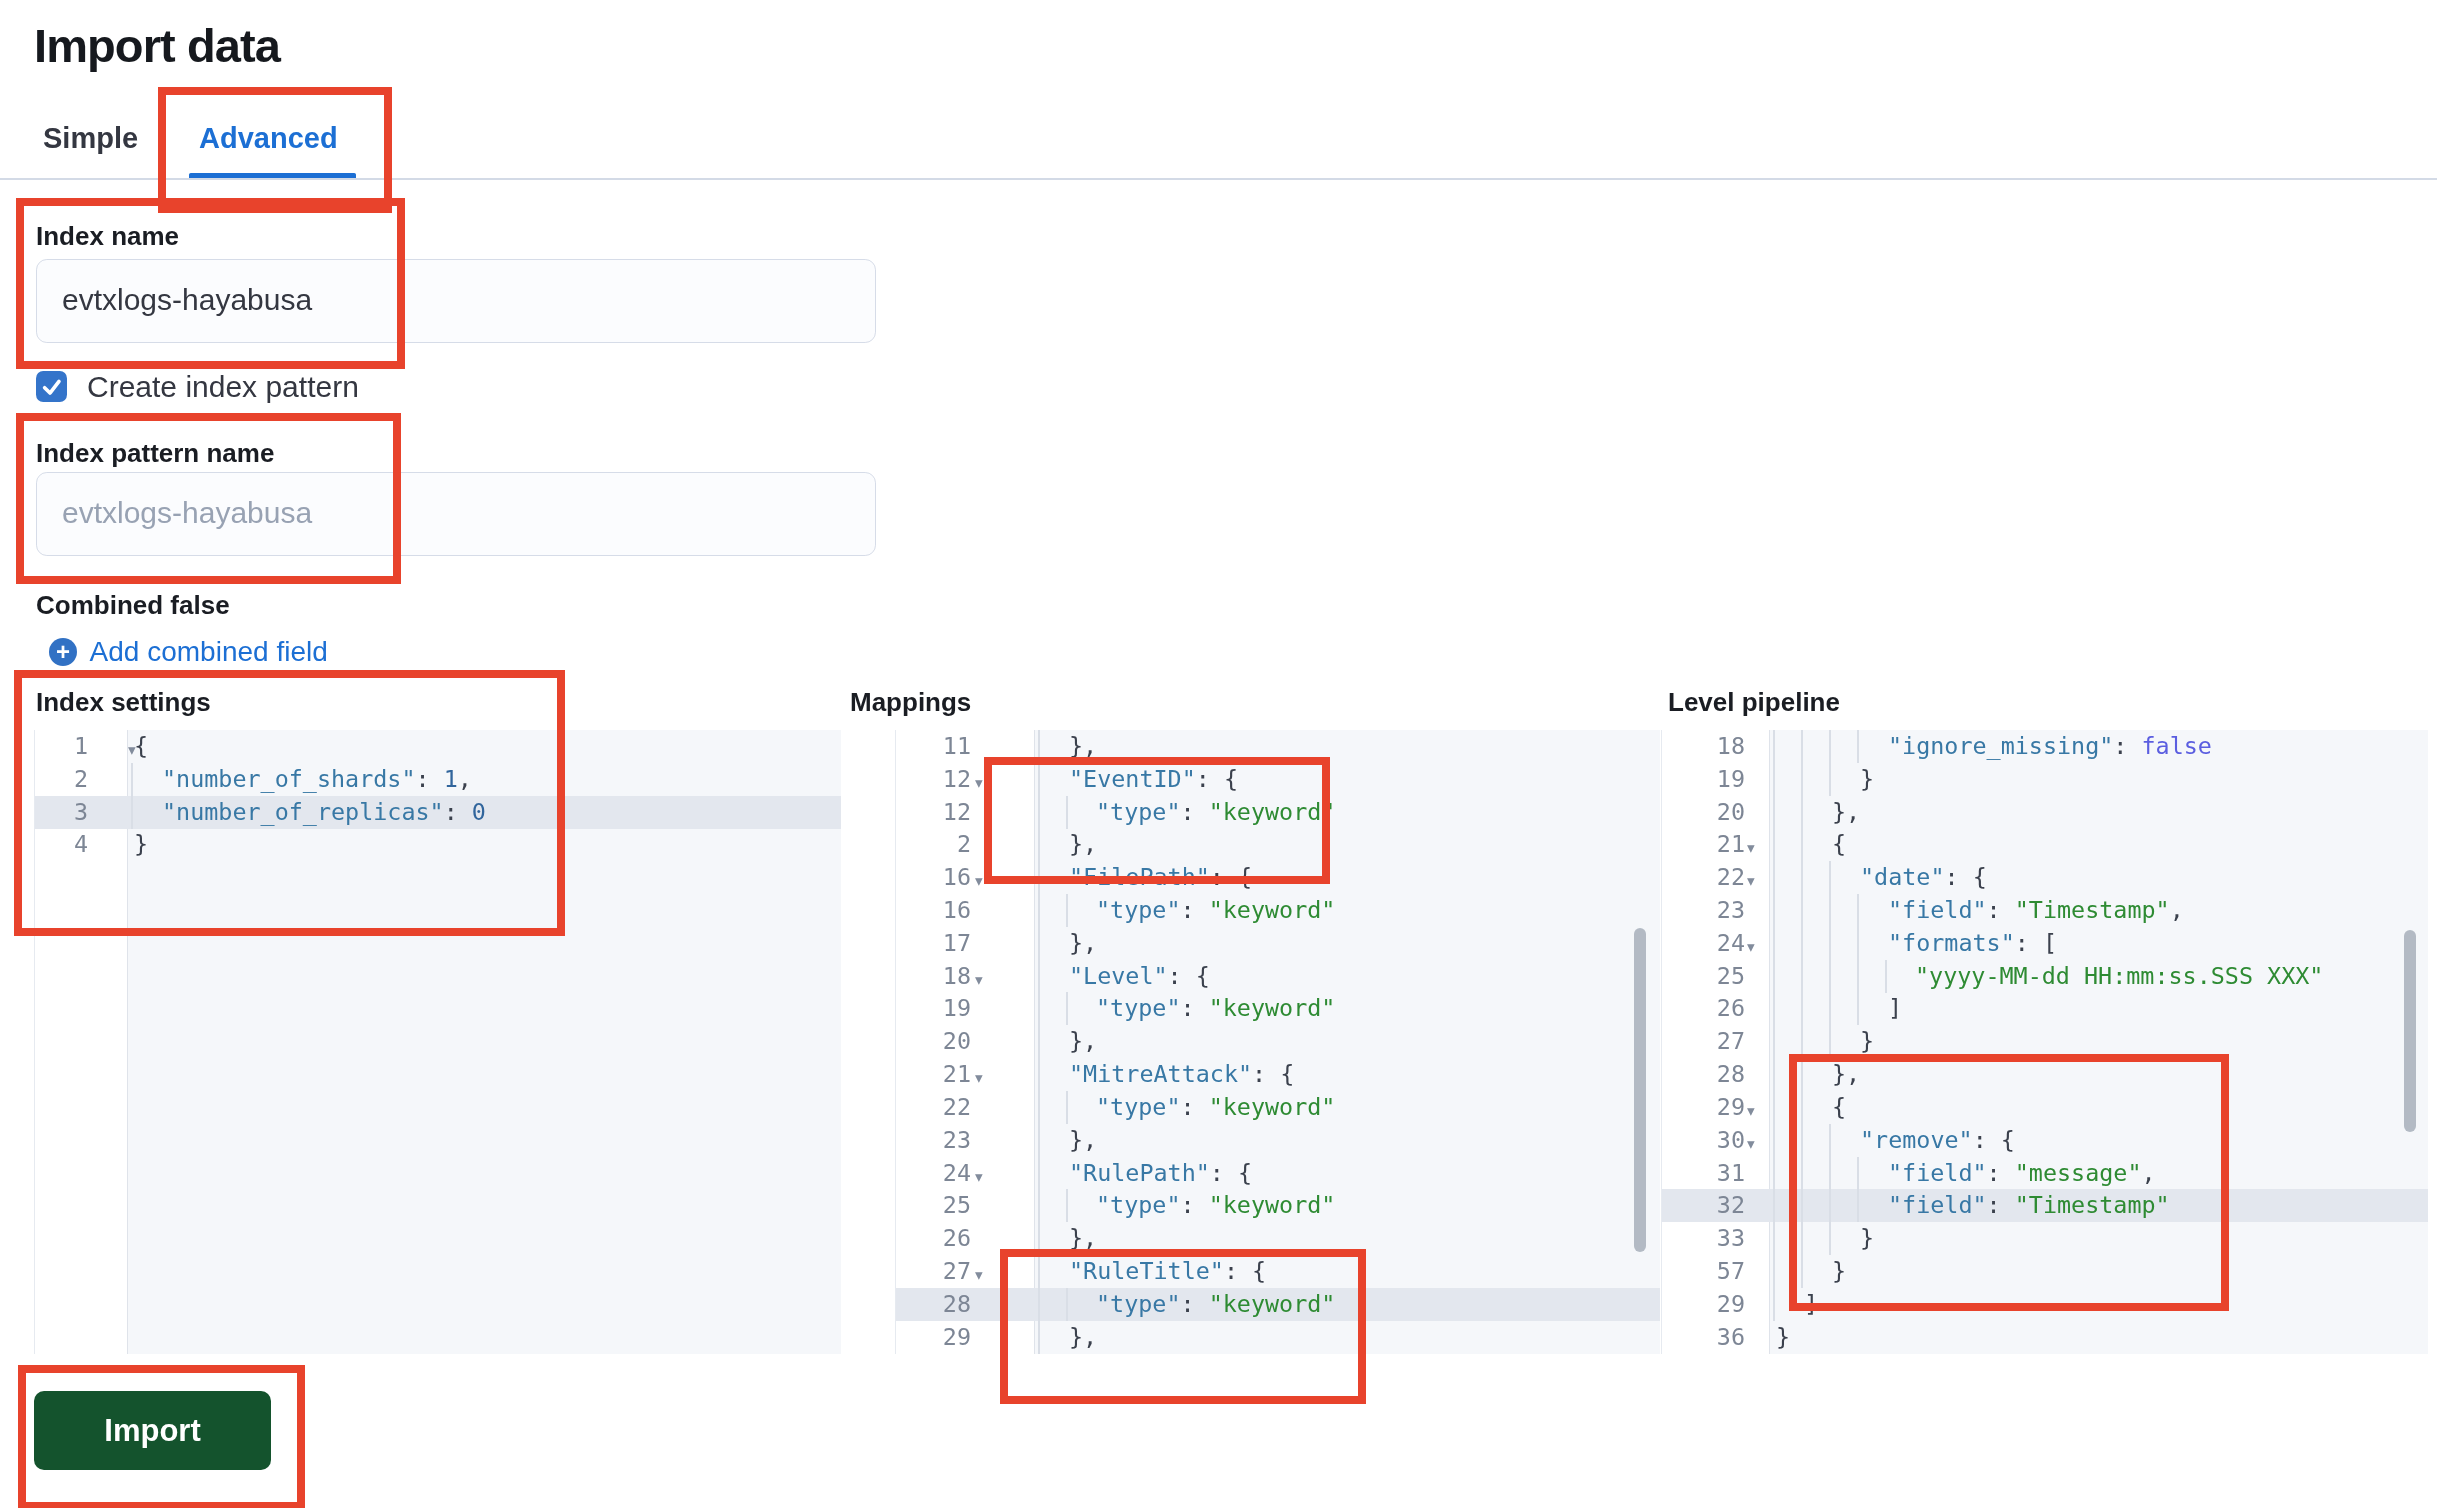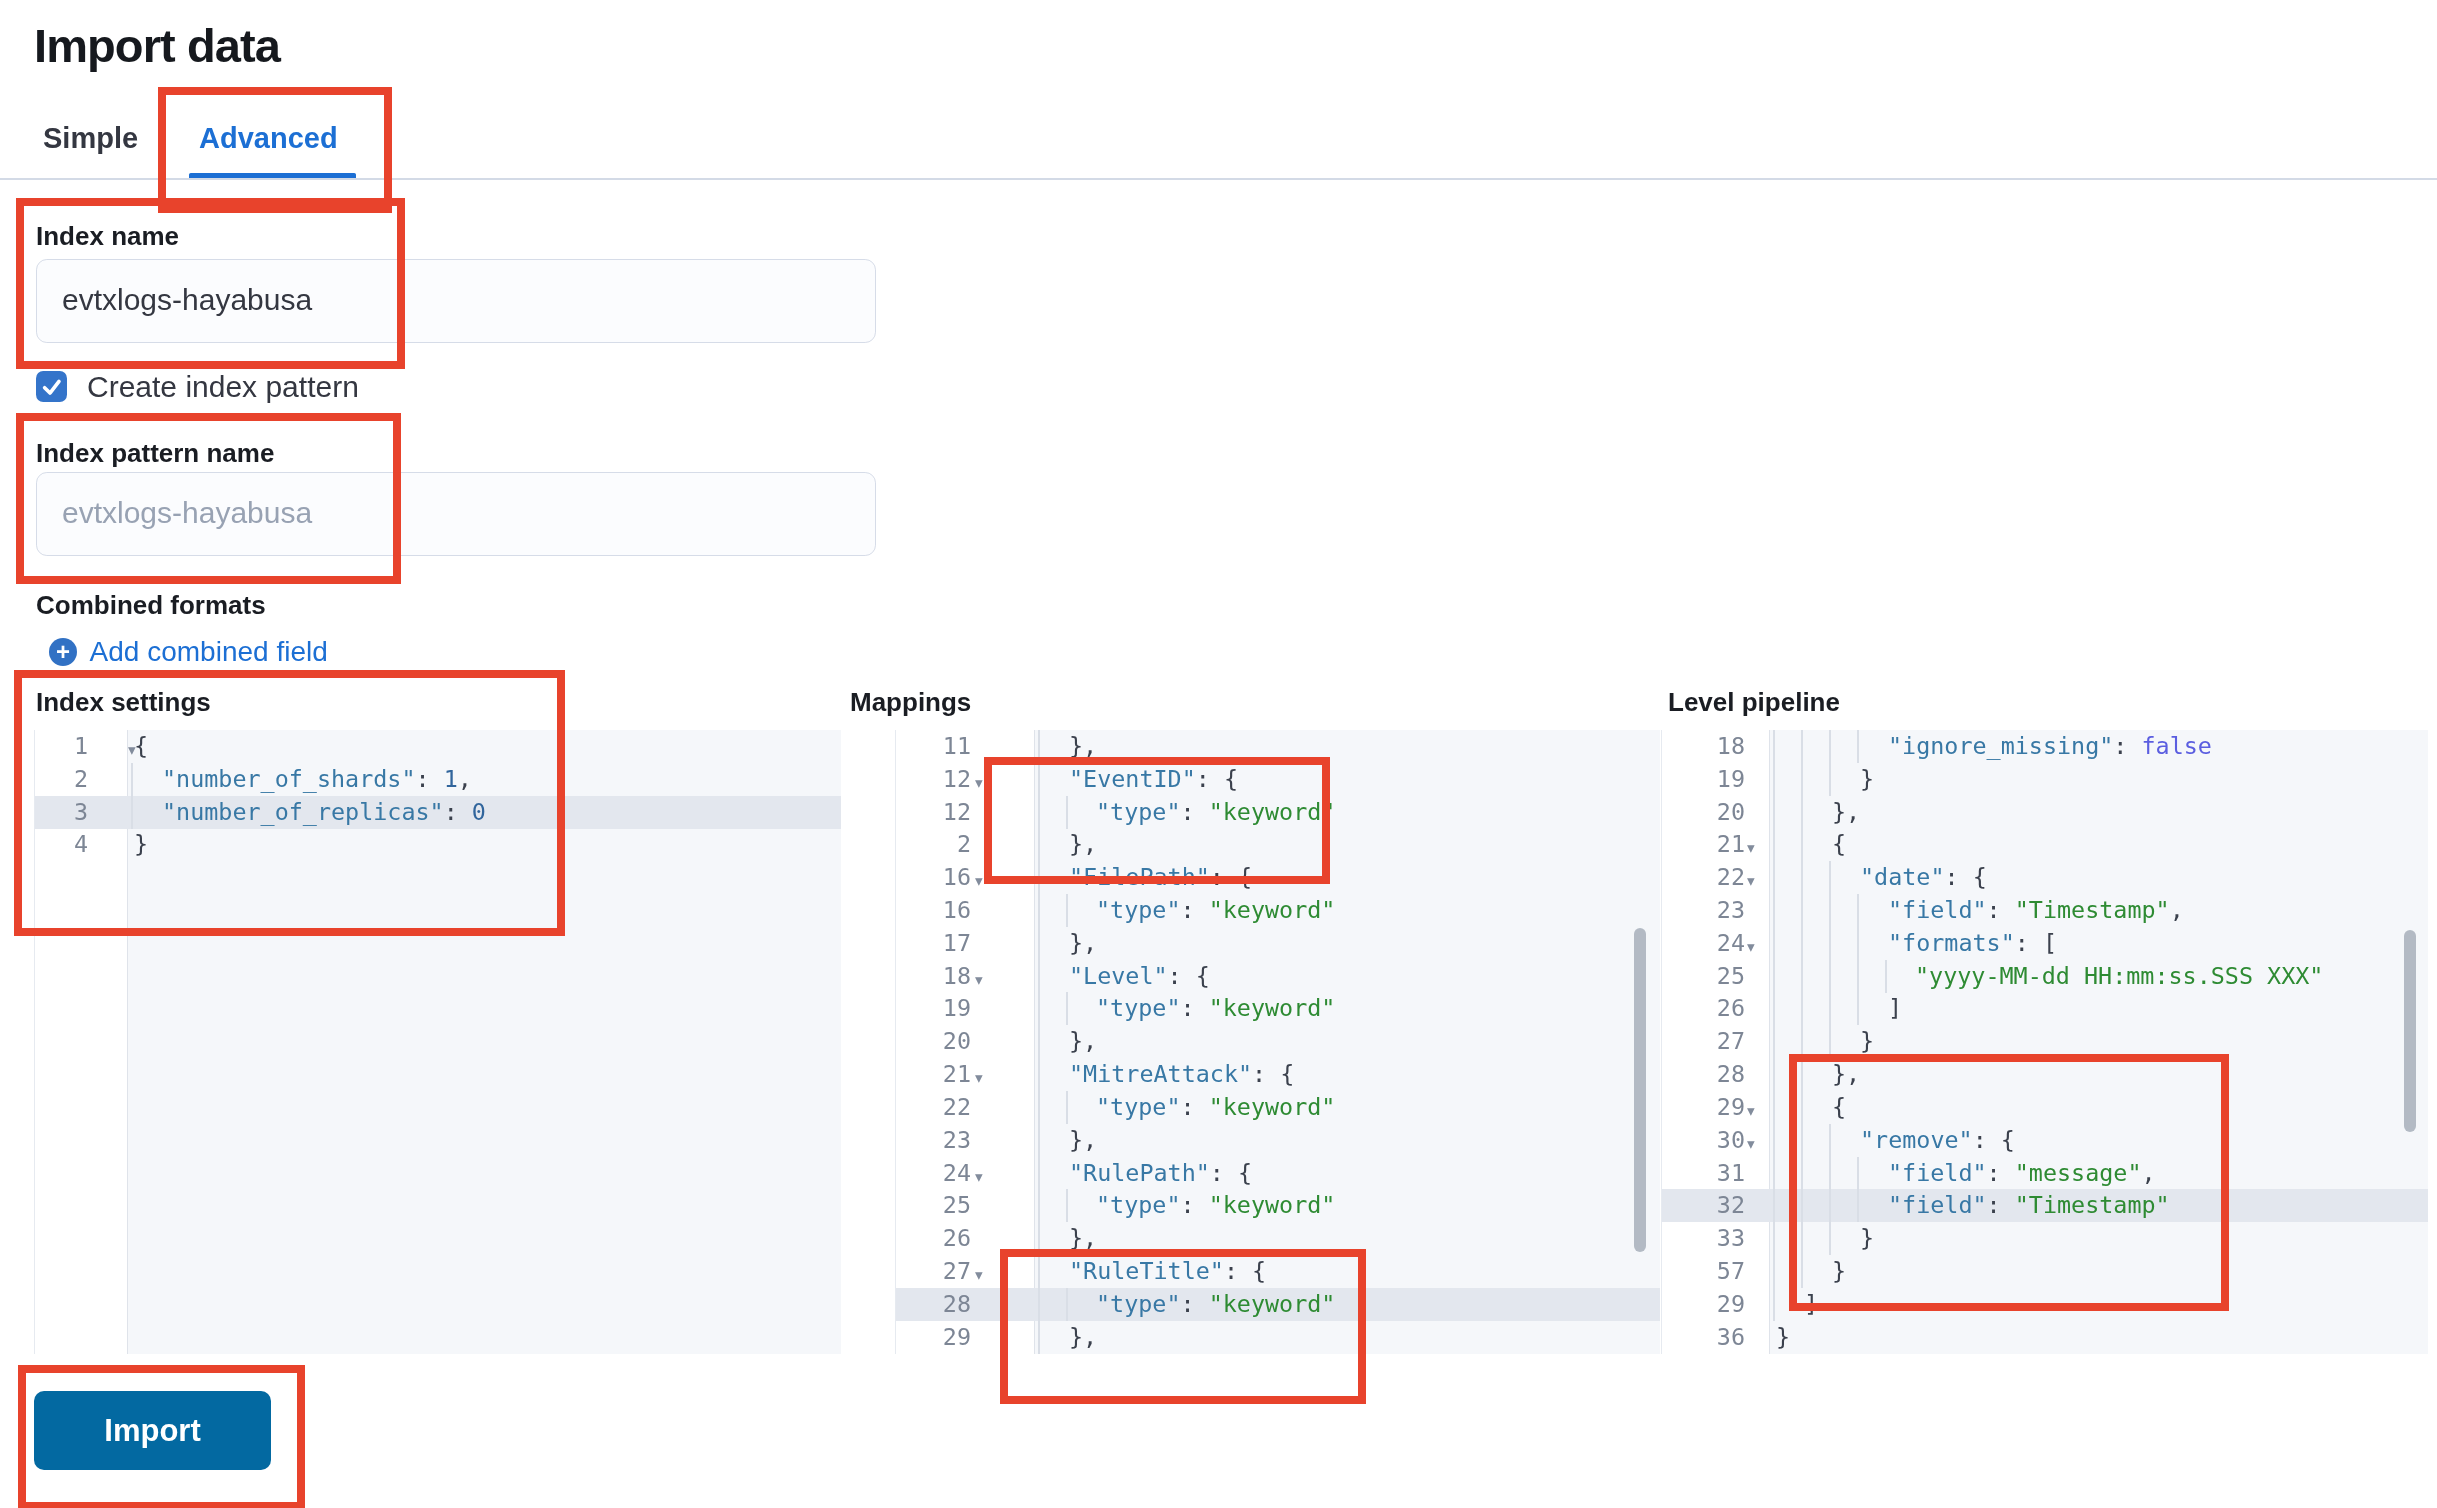--- a/index.html
+++ b/index.html
@@ -53,21 +53,21 @@
   .fold{position:absolute;top:2.7px;font-size:15.3px;color:#828c9c;font-family:"Liberation Sans",sans-serif;}
   .guide{position:absolute;top:0;bottom:0;width:1.8px;background:#d9dee6;}
   .codetext{position:absolute;top:0;}
   .tk-k{color:#3878a5;} .tk-s{color:#2e8b33;} .tk-b{color:#5b5ee0;}
   .tk-n{color:#31659c;} .tk-p{color:#3b414d;}
   .scroll-thumb{position:absolute;width:11.7px;background:#b3bac4;border-radius:6.3px;z-index:3;cursor:grab;}
   #scroll-mappings{left:738px;top:198px;height:324px;}
   #scroll-ingest{left:742px;top:200px;height:202px;}
 
   
-  #import-button{left:34px;top:1391px;width:237px;height:79px;background:#0369a1;border:none;
+  #import-button{left:34px;top:1391px;width:237px;height:79px;background:#14532d;border:none;
                  border-radius:10px;color:#fff;font-size:31px;font-weight:600;cursor:pointer;
                  font-family:"Liberation Sans",sans-serif;}
 
   
   .anno{position:absolute;border:8px solid #e8432c;z-index:10;pointer-events:none;}
   #anno-advanced{left:158px;top:87px;width:218px;height:110px;}
   #anno-index-name{left:16px;top:198px;width:373px;height:155px;}
   #anno-index-pattern{left:16px;top:413px;width:369px;height:155px;}
   #anno-index-settings{left:13.5px;top:670px;width:535px;height:250px;}
   #anno-eventid{left:984px;top:757px;width:330px;height:111px;}
@@ -90,21 +90,21 @@
 <div class="abs" id="checkbox">
   <svg width="21.6" height="21.6" viewBox="0 0 24 24">
     <polyline points="4,13 10,19 20,6" fill="none" stroke="#ffffff" stroke-width="4" stroke-linecap="round" stroke-linejoin="round"></polyline>
   </svg>
 </div>
 <div class="abs" id="checkbox-label">Create index pattern</div>
 
 <div class="abs field-label" id="label-index-pattern">Index pattern name</div>
 <div class="abs text-input input-placeholder" id="input-index-pattern">evtxlogs-hayabusa</div>
 
-<div class="abs field-label" id="label-combined">Combined formats</div>
+<div class="abs field-label" id="label-combined">Combined false</div>
 <div class="abs" id="add-combined">
   <div id="plus-circle">+</div>
   <div id="add-combined-label">Add combined field</div>
 </div>
 
 <div class="abs field-label" id="label-index-settings">Index settings</div>
 <div class="abs field-label" id="label-mappings">Mappings</div>
 <div class="abs field-label" id="label-ingest">Level pipeline</div>
 
 <div class="abs editor" id="editor-index-settings">

